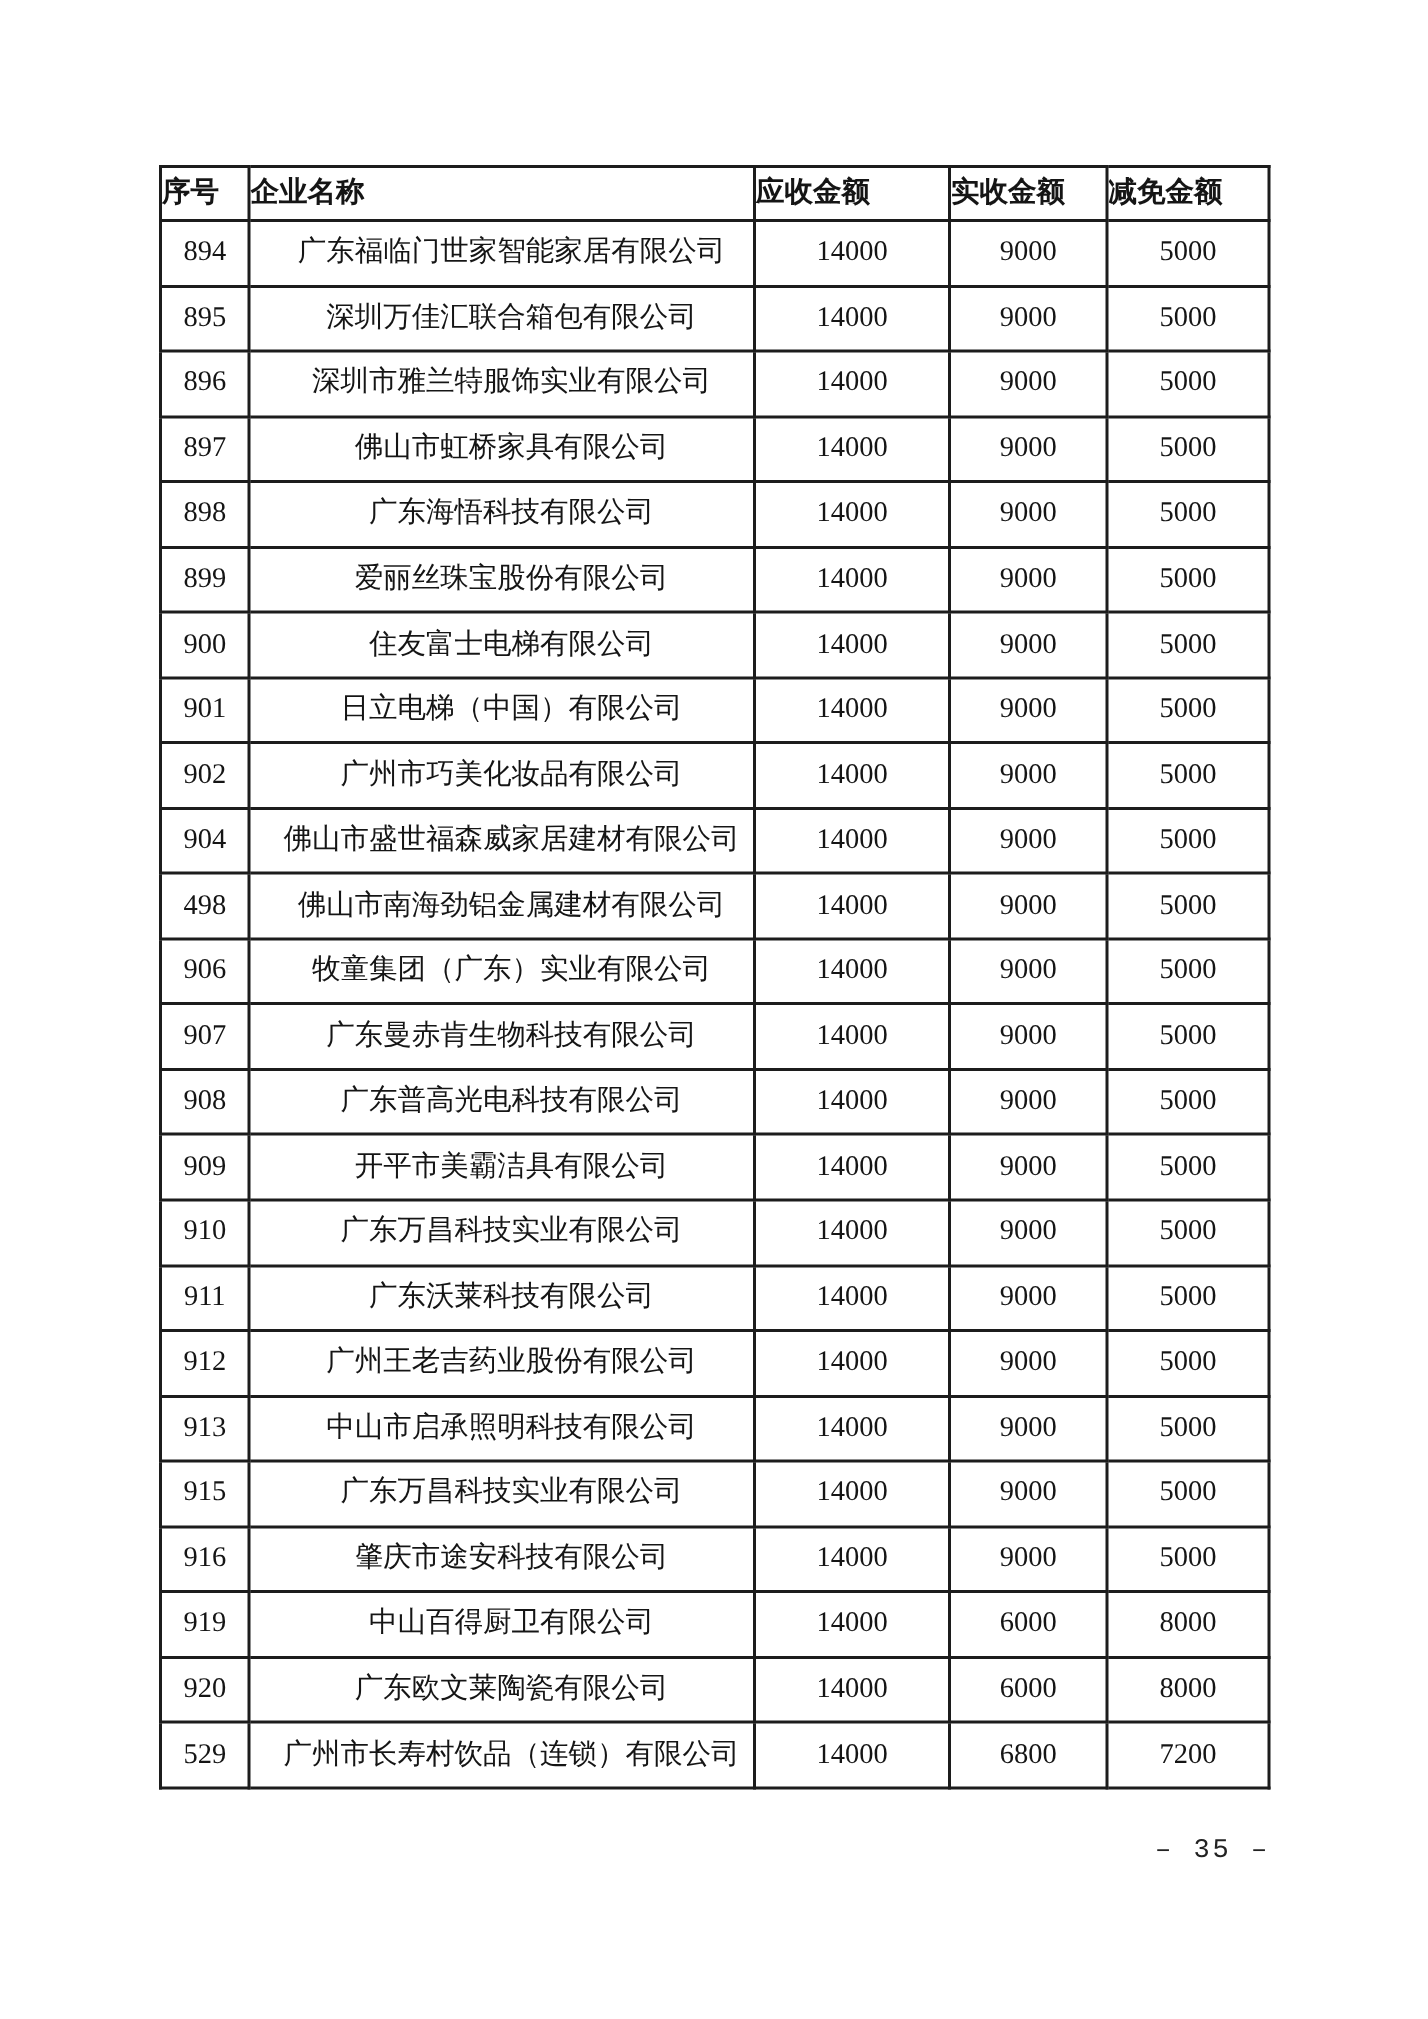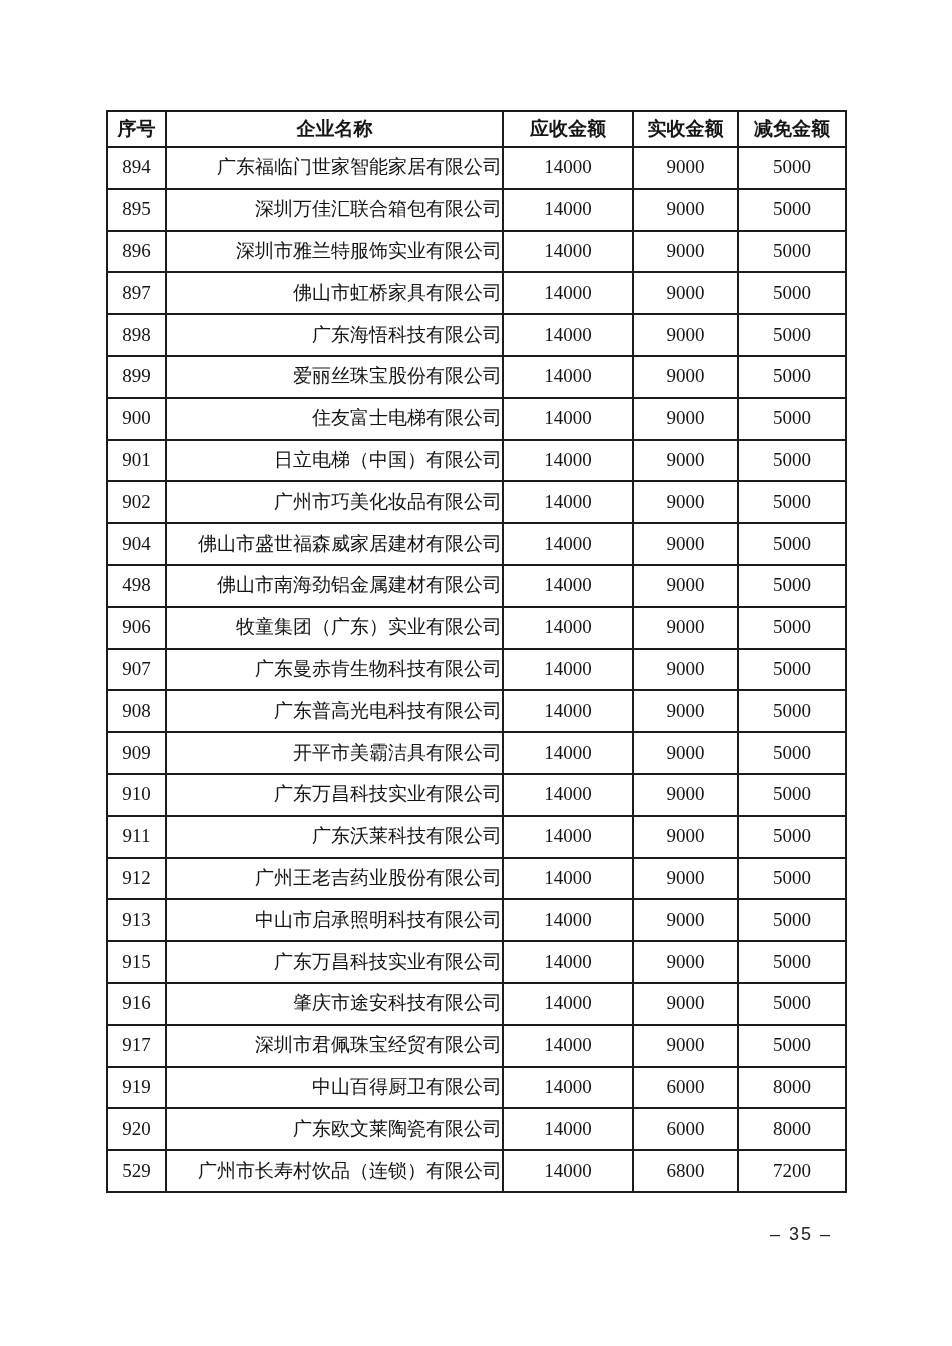--- a/index.html
+++ b/index.html
@@ -31,30 +31,30 @@
     padding: 0;
     font-size: 19px;
     line-height: 1.1;
     overflow: hidden;
     white-space: nowrap;
   }
   table.fee-table thead th {
     font-family: "Liberation Sans", "DejaVu Sans", sans-serif;
     font-weight: bold;
     height: 34px;
-    text-align: center;
+    text-align: left;
     font-size: 19px;
   }
   table.fee-table td.center { text-align: center; }
-  table.fee-table td.left   { text-align: right; padding-left: 13px; }
+  table.fee-table td.left   { text-align: center; padding-left: 13px; }
   .page-number {
     position: absolute;
     left: 770px;
     top: 1224px;
-    font-family: Liberation Sans, sans-serif;
+    font-family: Liberation Mono, monospace;
     font-size: 18px;
     color: #222222;
     letter-spacing: 2px;
     white-space: nowrap;
   }
 </style>
 </head>
 <body>
 
 <div class="page">
@@ -218,27 +218,20 @@
           <td class="center">5000</td>
         </tr>
         <tr>
           <td class="center">916</td>
           <td class="left">肇庆市途安科技有限公司</td>
           <td class="center">14000</td>
           <td class="center">9000</td>
           <td class="center">5000</td>
         </tr>
         <tr>
-          <td class="center">917</td>
-          <td class="left">深圳市君佩珠宝经贸有限公司</td>
-          <td class="center">14000</td>
-          <td class="center">9000</td>
-          <td class="center">5000</td>
-        </tr>
-        <tr>
           <td class="center">919</td>
           <td class="left">中山百得厨卫有限公司</td>
           <td class="center">14000</td>
           <td class="center">6000</td>
           <td class="center">8000</td>
         </tr>
         <tr>
           <td class="center">920</td>
           <td class="left">广东欧文莱陶瓷有限公司</td>
           <td class="center">14000</td>

